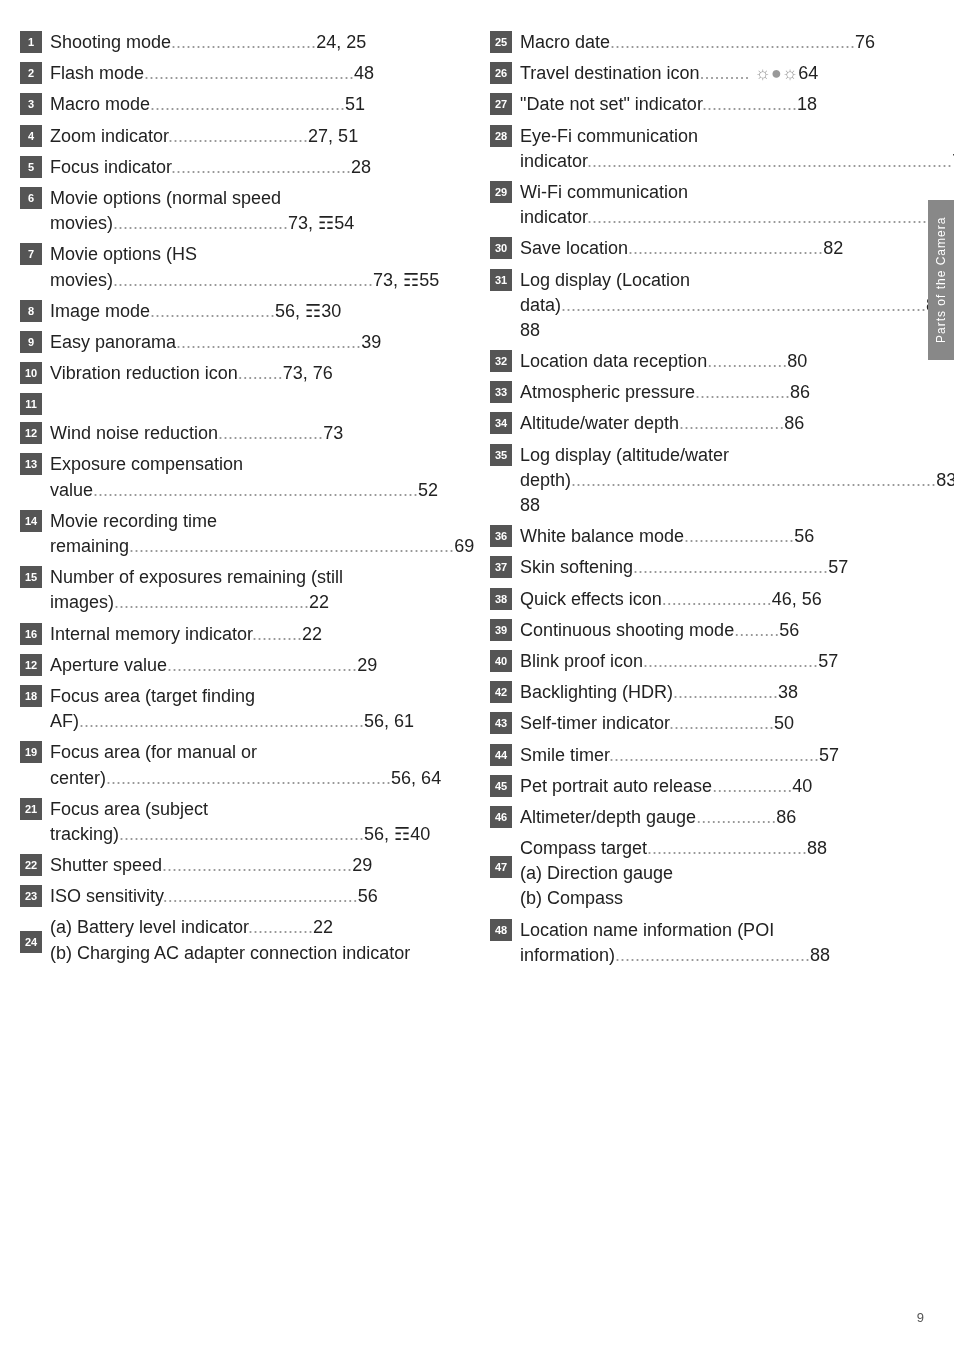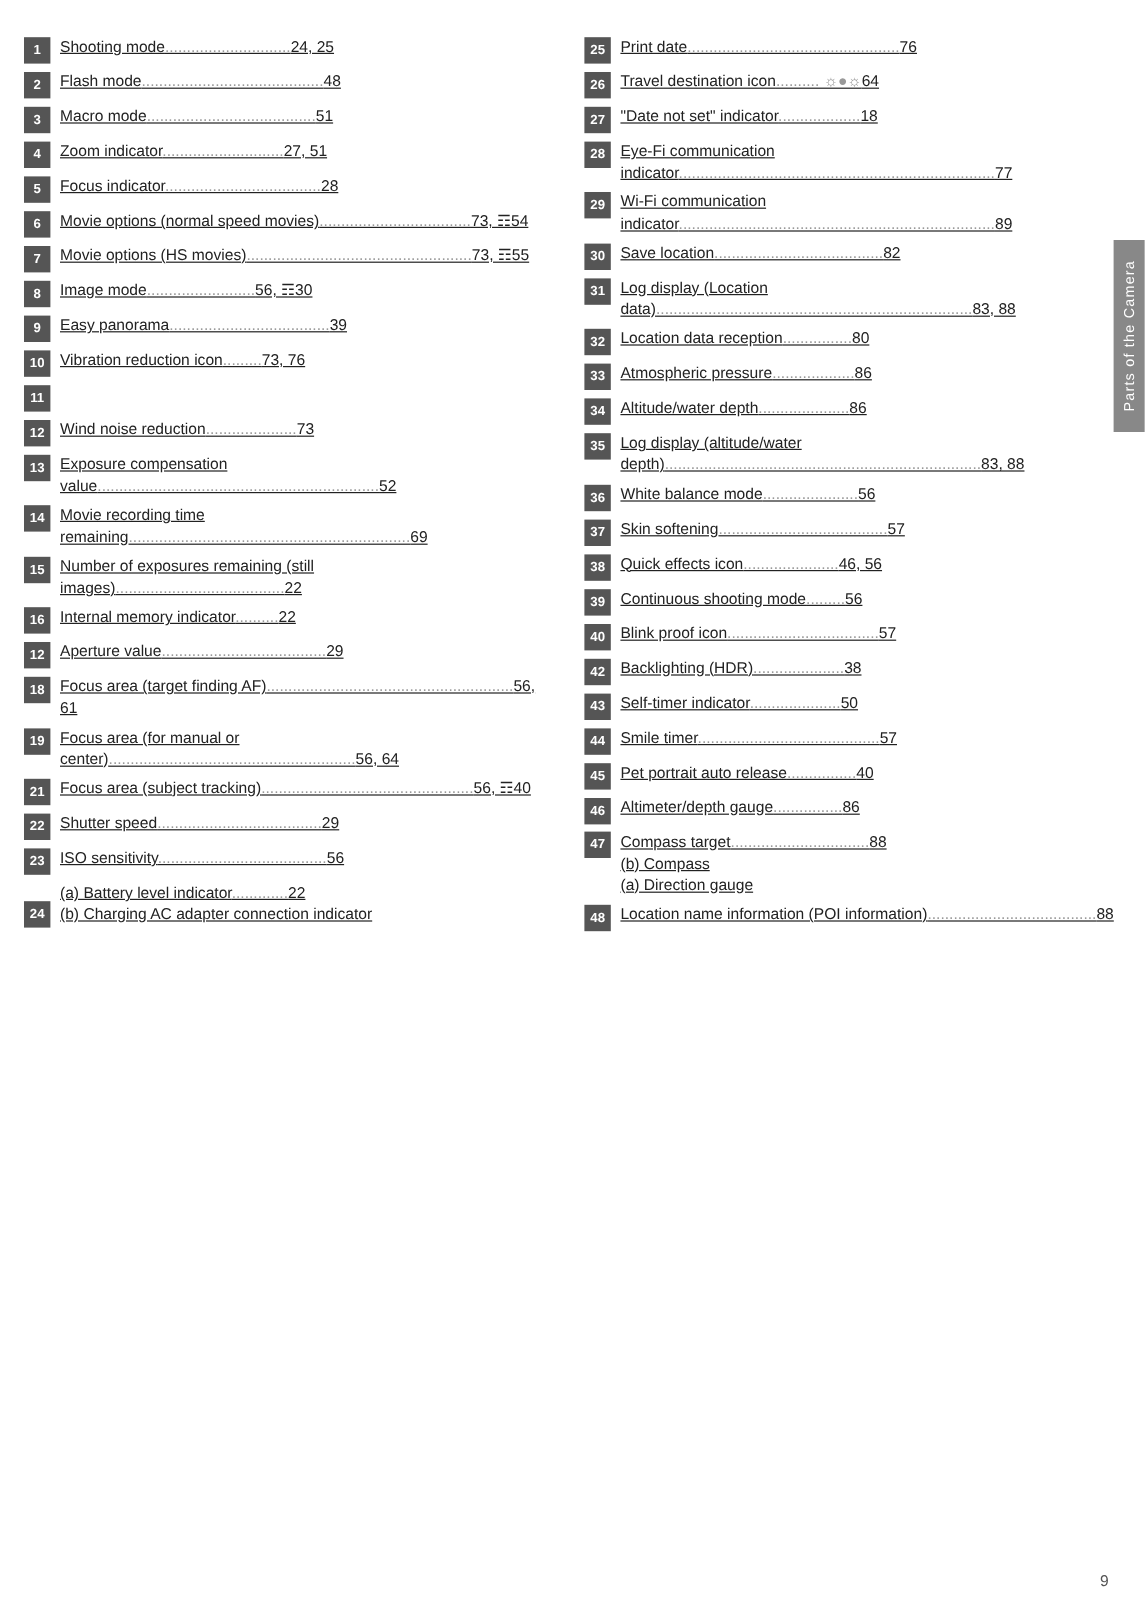--- a/index.html
+++ b/index.html
@@ -43,22 +43,21 @@
       display: flex;
       align-items: center;
       justify-content: center;
       margin-right: 8px;
       margin-top: 1px;
       flex-shrink: 0;
     }
     .entry-text {
       flex: 1;
       line-height: 1.4;
-      font-size: 13px;
-      text-decoration: underline;
+      font-size: 18px;
     }
     .dots {
       color: #999;
     }
     .sidebar-tab {
       position: absolute;
       right: 0;
       top: 200px;
       background: #888;
       color: #fff;
@@ -176,21 +175,21 @@
         <div class="num-badge" style="margin-top: 16px;">24</div>
         <div class="entry-text">
           <div><span>(a) Battery level indicator</span><span class="dots">.............</span><span>22</span></div>
           <div><span>(b) Charging AC adapter connection indicator</span></div>
         </div>
       </div>
     </div>
   <div class="right-col" id="right-col">
       <div class="entry">
         <div class="num-badge">25</div>
-        <div class="entry-text"><span>Print date</span><span class="dots">.................................................</span><span>76</span></div>
+        <div class="entry-text"><span>Macro date</span><span class="dots">.................................................</span><span>76</span></div>
       </div>
       <div class="entry">
         <div class="num-badge">26</div>
         <div class="entry-text"><span>Travel destination icon</span><span class="dots">.......... ☼●☼</span><span>64</span></div>
       </div>
       <div class="entry">
         <div class="num-badge">27</div>
         <div class="entry-text"><span>"Date not set" indicator</span><span class="dots">...................</span><span>18</span></div>
       </div>
       <div class="entry">
@@ -259,25 +258,25 @@
       </div>
       <div class="entry">
         <div class="num-badge">45</div>
         <div class="entry-text"><span>Pet portrait auto release</span><span class="dots">................</span><span>40</span></div>
       </div>
       <div class="entry">
         <div class="num-badge">46</div>
         <div class="entry-text"><span>Altimeter/depth gauge</span><span class="dots">................</span><span>86</span></div>
       </div>
       <div class="entry">
-        <div class="num-badge" style="margin-top: 0;">47</div>
+        <div class="num-badge" style="margin-top: 20px;">47</div>
         <div class="entry-text">
           <div><span>Compass target</span><span class="dots">................................</span><span>88</span></div>
+          <div>(a) Direction gauge</div>
           <div>(b) Compass</div>
-          <div>(a) Direction gauge</div>
         </div>
       </div>
       <div class="entry">
         <div class="num-badge">48</div>
         <div class="entry-text"><span>Location name information (POI information)</span><span class="dots">.......................................</span><span>88</span></div>
       </div>
     </div>
 </div>
 
 <div class="sidebar-tab">

